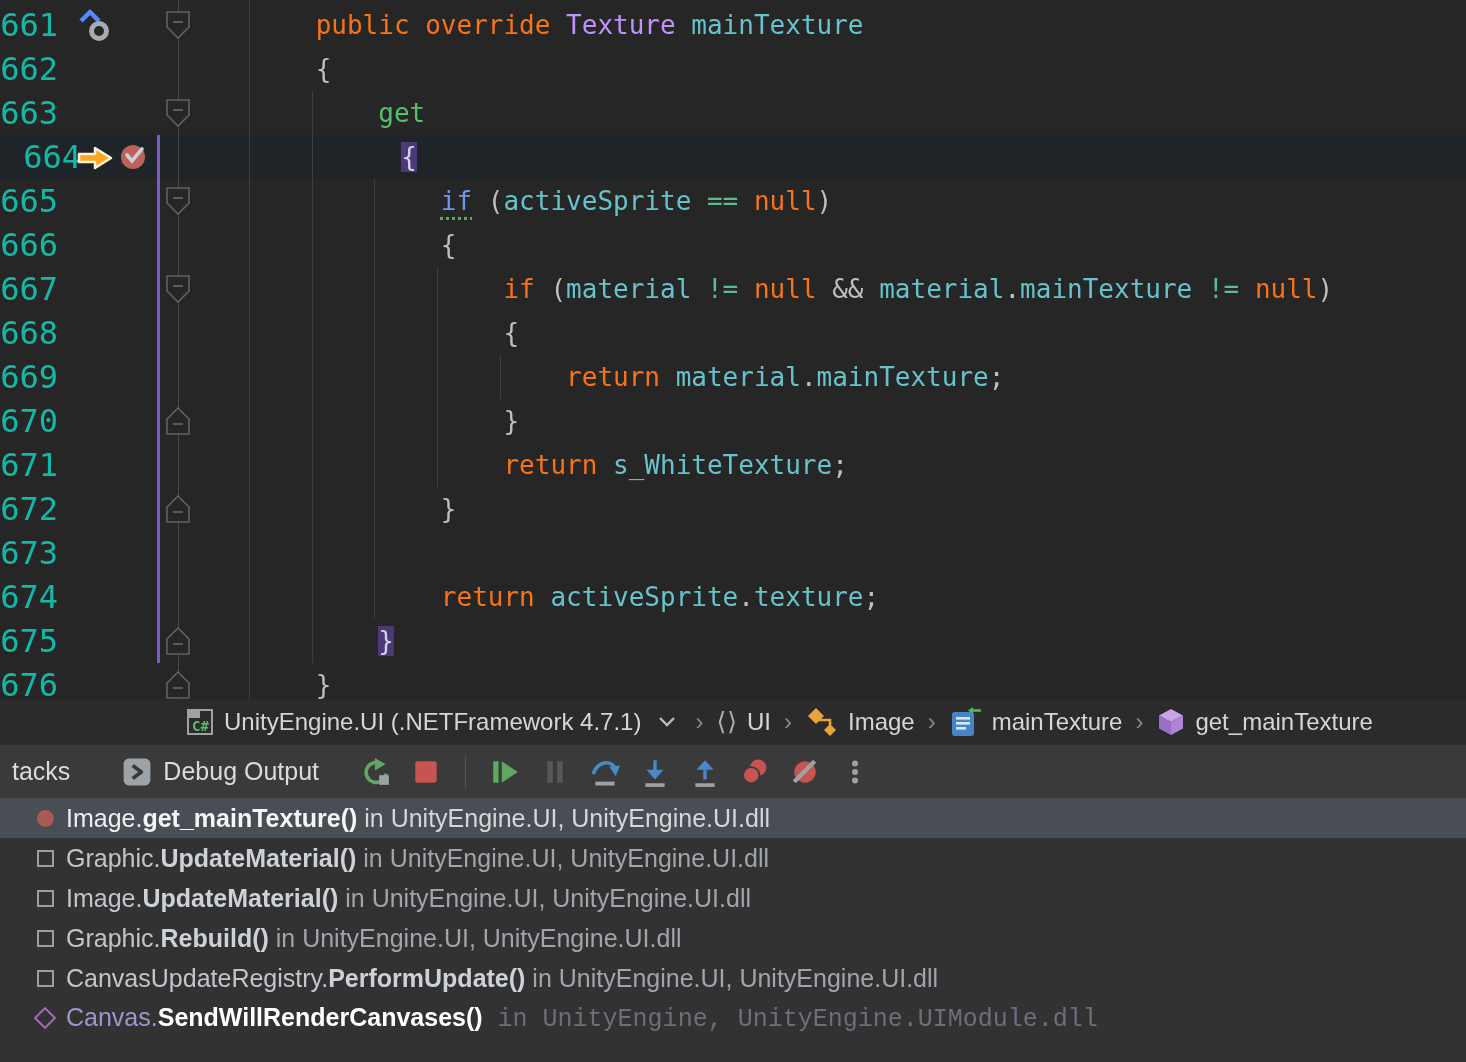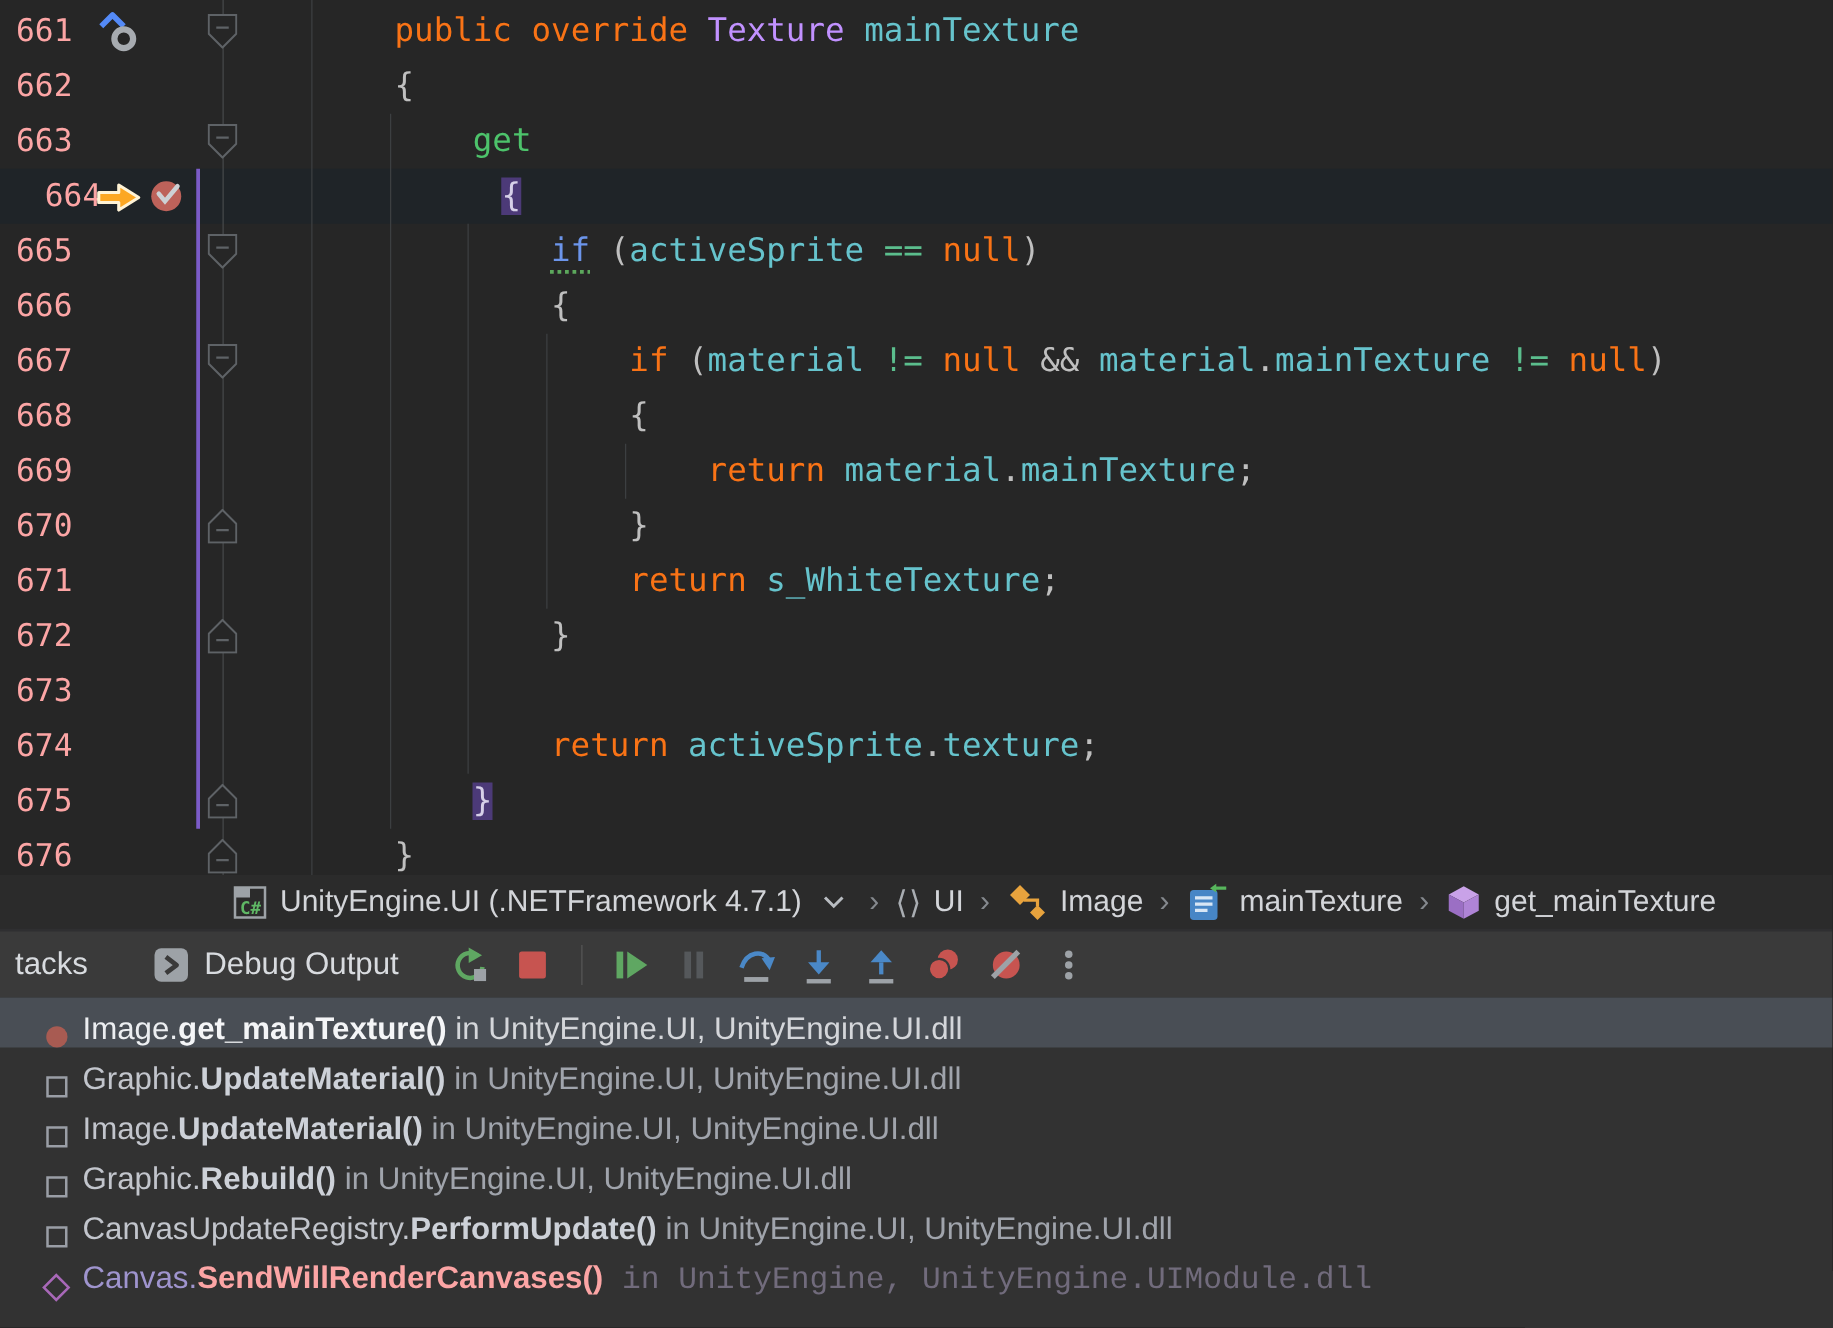--- a/index.html
+++ b/index.html
@@ -5,21 +5,21 @@
   html,body{margin:0;padding:0;background:#262626;width:1466px;height:1062px;overflow:hidden;
     font-family:"Liberation Sans","DejaVu Sans",sans-serif;}
   .app{position:relative;width:1466px;height:1062px;display:flex;flex-direction:column;}
 
   
   .editor{position:relative;height:700px;background:#262626;overflow:hidden;flex:none;}
   #code-lines{position:relative;padding-top:3px;}
   .code-line{position:relative;display:flex;height:44px;line-height:44px;
     font-family:"DejaVu Sans Mono",monospace;font-size:26px;white-space:pre;}
   .code-line.exec{background:#1F2428;padding-left:23px;}
-  .line-num{width:58px;flex:none;text-align:right;color:#fca5a5;font-size:25px;
+  .line-num{width:58px;flex:none;text-align:right;color:#14b8a6;font-size:32px;
     font-family:"DejaVu Sans Mono",monospace;}
   .code-text{margin-left:195px;white-space:pre;color:#BFBFBF;}
   .tok-kw{color:#f97316;}
   .tok-type{color:#C191FF;}
   .tok-id{color:#66C3CC;}
   .tok-accessor{color:#4DC36B;}
   .tok-op{color:#5BBE8D;}
   .tok-pl{color:#BFBFBF;}
   .tok-kw-hint{color:#6C95EB;text-decoration:underline dotted #5CA85C 2.5px;text-underline-offset:7px;}
   .tok-brace{color:#D6D0E8;background:#4C3A78;}
@@ -41,36 +41,36 @@
   
   .toolbar{height:53px;flex:none;background:#3A3A3A;display:flex;align-items:center;font-size:25px;color:#D8DBDF;}
   .tab-partial{margin-left:12px;}
   .tab{display:flex;align-items:center;gap:11px;margin-left:52px;cursor:pointer;}
   #toolbar-buttons{display:flex;align-items:center;margin-left:42px;gap:20px;}
   .tb-btn{width:30px;height:30px;display:flex;align-items:center;justify-content:center;cursor:pointer;}
   .tb-sep{width:1px;height:32px;background:#565656;margin:0 4px;}
 
   
   .stack{flex:1;background:#323232;display:flex;flex-direction:column;}
-  .frame-row{height:40px;flex:none;display:flex;align-items:flex-end;padding-left:32px;
+  .frame-row{height:40px;flex:none;display:flex;align-items:center;padding-left:32px;
     font-size:25px;cursor:pointer;}
   .frame-row.selected{background:#494E55;}
   .frame-icon{width:26px;flex:none;display:flex;align-items:center;justify-content:center;margin-right:8px;}
   .ic-circle{width:17px;height:17px;border-radius:50%;background:#A85B52;}
   .ic-square{width:13px;height:13px;border:2.5px solid #9A9EA6;}
   .ic-diamond{width:12px;height:12px;border:2.5px solid #A868B8;transform:rotate(45deg);}
   .frame-text{white-space:pre;}
   .fr-prefix{color:#C2C5CC;}
   .fr-method{color:#CDD1D8;font-weight:700;}
   .fr-loc{color:#A0A4AC;}
   .frame-row.selected .fr-prefix{color:#ECEEF1;}
   .frame-row.selected .fr-method{color:#F4F5F7;}
   .frame-row.selected .fr-loc{color:#D4D6DA;}
   .frame-row.external .fr-prefix{color:#9F94CE;}
-  .frame-row.external .fr-method{color:#fca5a5;margin-top:16px;}
+  .frame-row.external .fr-method{color:#ffffff;margin-top:16px;}
   .frame-row.external .fr-loc{color:#716B7C;font-family:Liberation Mono, monospace;}
 </style>
 </head>
 <body>
 
 <div class="app">
 
   <div class="editor">
     <div id="code-lines">
         <div class="code-line"><span class="line-num">661</span><span class="code-text">    <span class="tok-kw">public override </span><span class="tok-type">Texture</span><span class="tok-pl"> </span><span class="tok-id">mainTexture</span></span></div>

